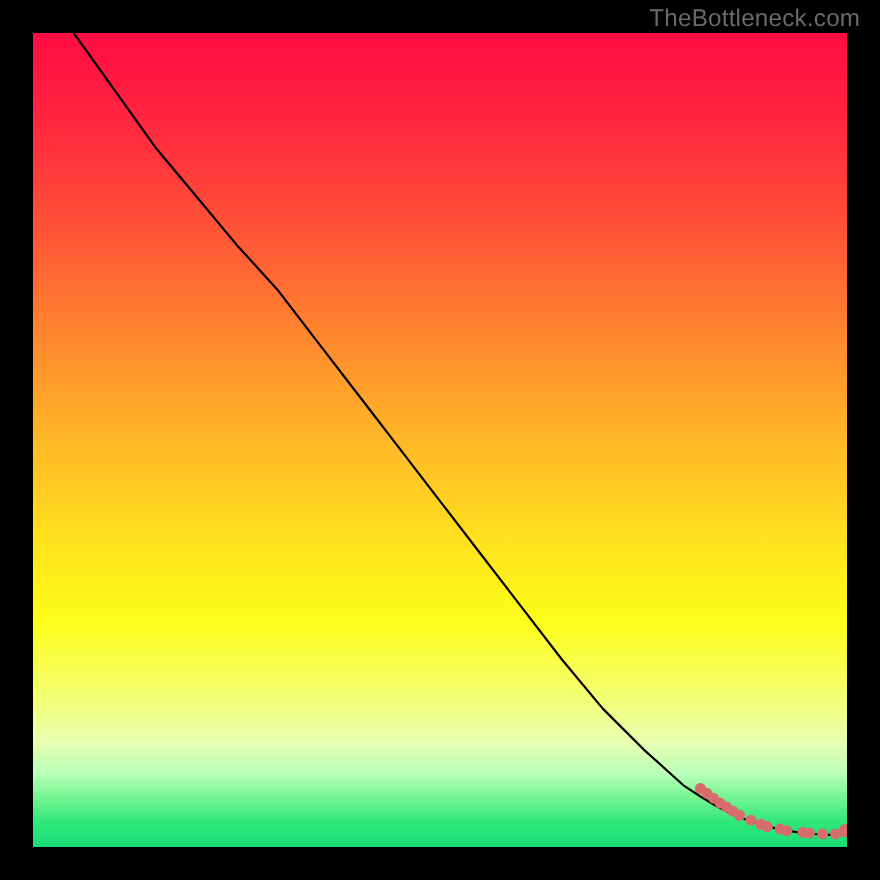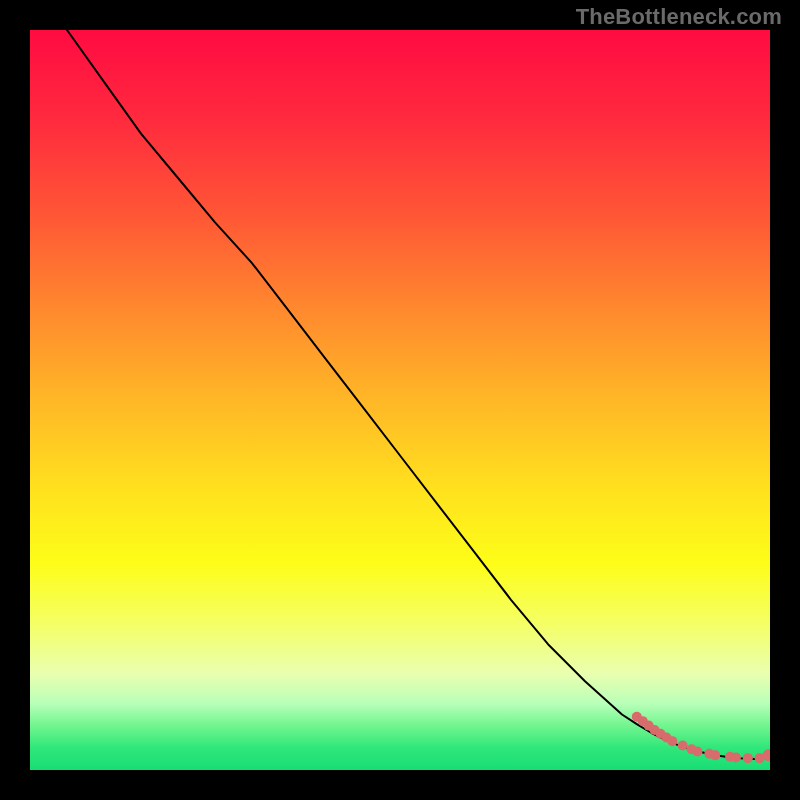--- a/index.html
+++ b/index.html
@@ -16,21 +16,21 @@
     width: 800px;
     height: 800px;
     background: #000;
   }
   .watermark {
     position: absolute;
     top: 4px;
     right: 18px;
     color: #6a6a6a;
     font-size: 22px;
-    font-weight: 700;
+    font-weight: 400;
     letter-spacing: 0.2px;
     z-index: 30;
   }
   .plot-area {
     position: absolute;
     left: 30px;
     top: 30px;
     width: 740px;
     height: 740px;
     

